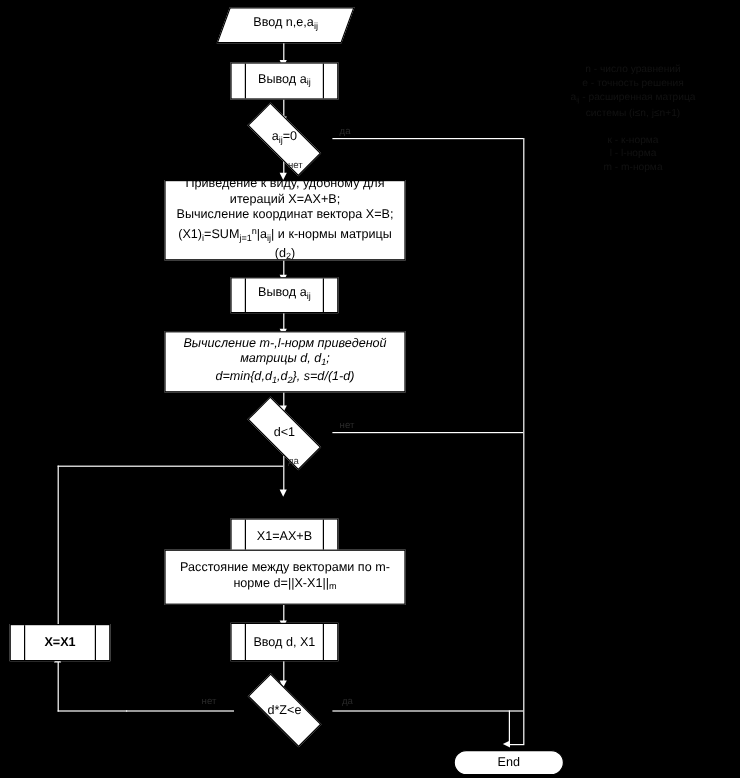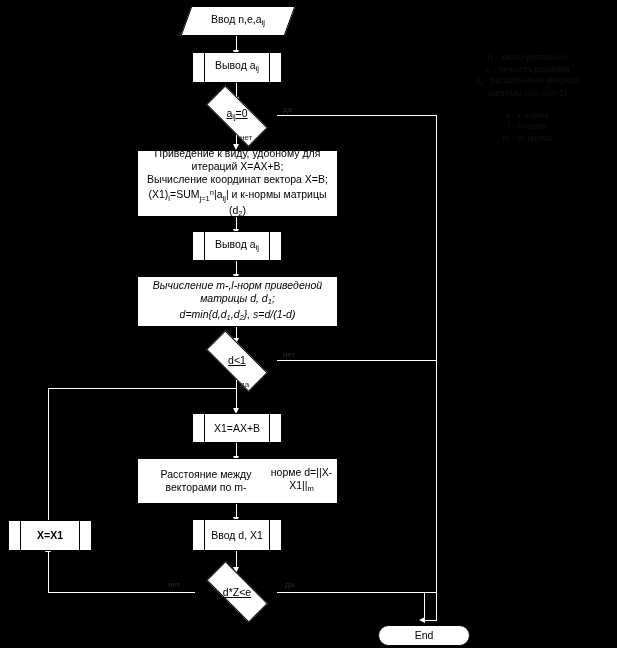--- a/index.html
+++ b/index.html
@@ -78,21 +78,20 @@
   .predefined .ptext {
     position: relative;
     z-index: 2;
   }
 
   
   .decision {
     background: transparent;
     border: none;
     padding: 0;
-    text-decoration: underline;
   }
   .decision .dia {
     position: absolute;
     left: 50%;
     top: 50%;
     width: 70.7%;
     height: 70.7%;
     background: #ffffff;
     border: 1px solid #000000;
     transform: translate(-50%, -50%) rotate(45deg);
@@ -259,25 +258,25 @@
     <div>
       <span>d=min{d,d</span><sub>1</sub><span>,d</span><sub>2</sub><span>}, s=d/(1-d)</span>
     </div>
   </div>
 
   <div class="node decision" style="left:196px; top:343px; width:82px; height:35px;">
     <div class="dia"></div>
     <div class="dtext">d&lt;1</div>
   </div>
 
-  <div class="node predefined" style="left:192px; top:413px; width:90px; height:30px;">
+  <div class="node predefined" style="left:192px; top:432px; width:90px; height:30px;">
     <div class="ptext">X1=AX+B</div>
   </div>
 
-  <div class="node" style="left:137px; top:458px; width:201px; height:46px; flex-direction:row; justify-content:center;">
+  <div class="node" style="left:137px; top:458px; width:201px; height:46px; flex-direction:column; justify-content:center;">
     <div>Расстояние между векторами по m-</div>
     <div>
       <span>норме d=||X-X1||</span><sub>m</sub>
     </div>
   </div>
 
   <div class="node predefined" style="left:192px; top:519px; width:90px; height:32px;">
     <div class="ptext">Ввод d, X1</div>
   </div>
 

